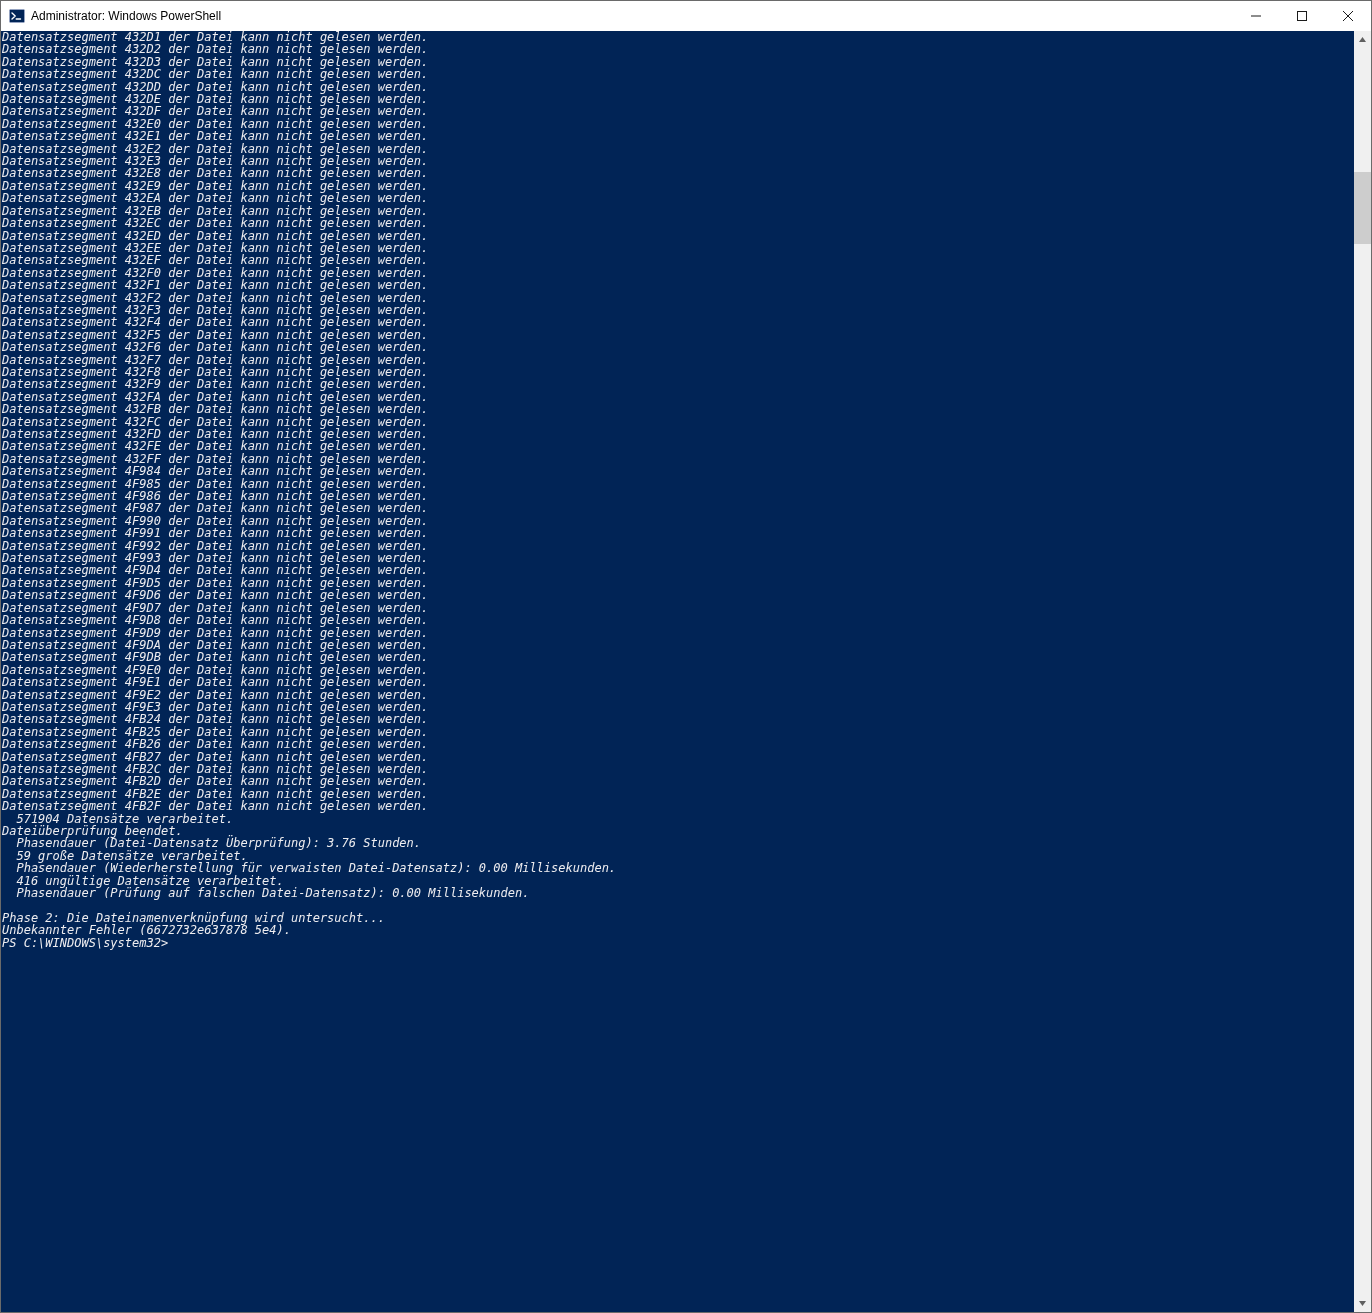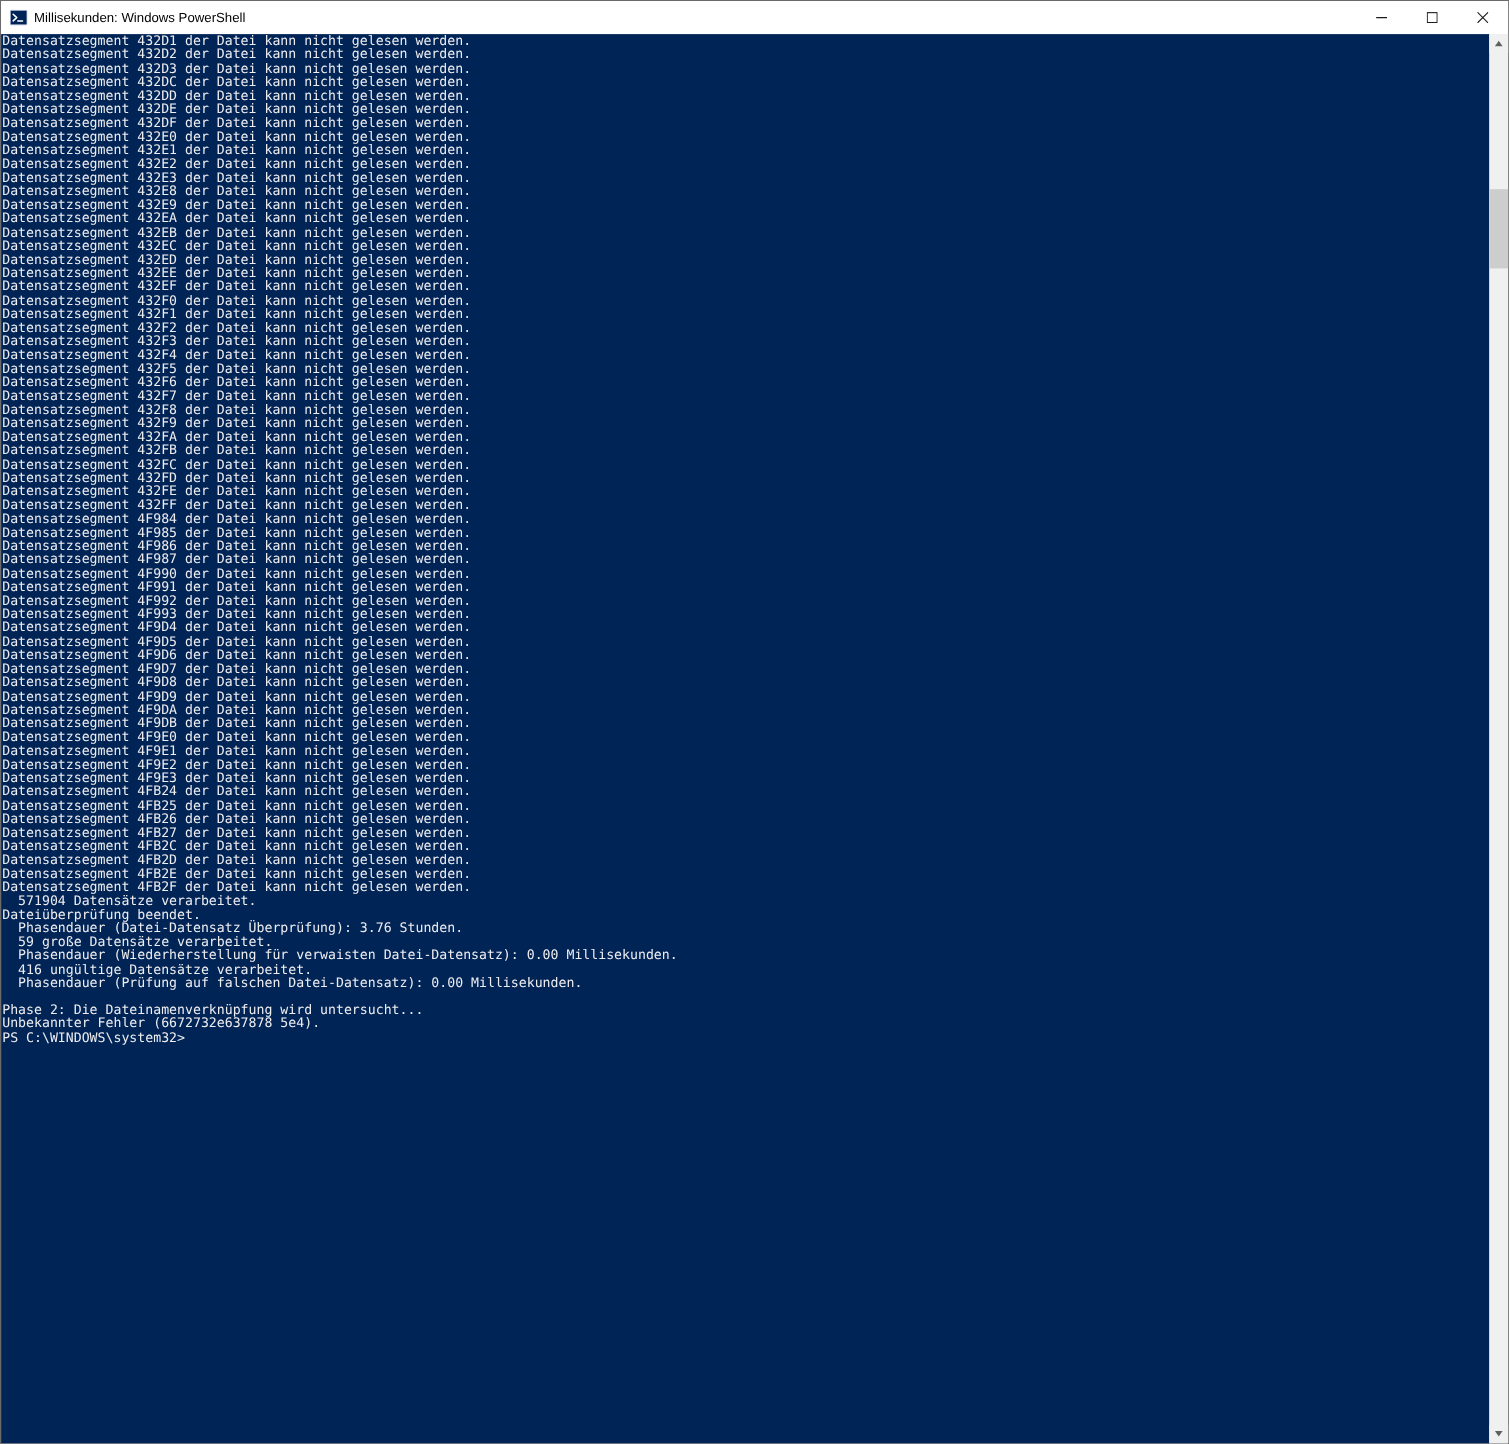--- a/index.html
+++ b/index.html
@@ -54,20 +54,21 @@
     align-items: center;
     justify-content: center;
     color: #1b1b1b;
   }
   .titlebar .win-btn svg { display: block; }
 
   .client {
     flex: 1;
     display: flex;
     min-height: 0;
+    font-style: italic;
   }
   .console {
     flex: 1;
     background: #012456;
     color: #eeedf0;
     font-family: Consolas, "Lucida Console", monospace;
     font-size: 12px;
     line-height: 12.4px;
     letter-spacing: 0px;
     padding: 0 0 0 1px;
@@ -110,21 +111,21 @@
 <div class="window">
 
   <div class="titlebar">
     <span class="app-icon">
       <svg width="16" height="16" viewBox="0 0 16 16">
         <rect x="0.5" y="1.5" width="15" height="13" rx="1" fill="#012456" stroke="#9aa7c7" stroke-width="0.8"></rect>
         <path d="M3 5 L6.2 8 L3 11" stroke="#ffffff" stroke-width="1.4" fill="none" stroke-linecap="round" stroke-linejoin="round"></path>
         <line x1="7.2" y1="11" x2="11.5" y2="11" stroke="#ffffff" stroke-width="1.4" stroke-linecap="round"></line>
       </svg>
     </span>
-    <span class="title-text">Millisekunden: Windows PowerShell</span>
+    <span class="title-text">Administrator: Windows PowerShell</span>
     <span class="spacer"></span>
     <div class="win-controls">
       <div class="win-btn">
         <svg width="10" height="10" viewBox="0 0 10 10">
             <line x1="0" y1="5" x2="10" y2="5" stroke="currentColor" stroke-width="1"></line>
           </svg>
       </div>
       <div class="win-btn">
         <svg width="10" height="10" viewBox="0 0 10 10">
             <rect x="0.5" y="0.5" width="9" height="9" fill="none" stroke="currentColor" stroke-width="1"></rect>

